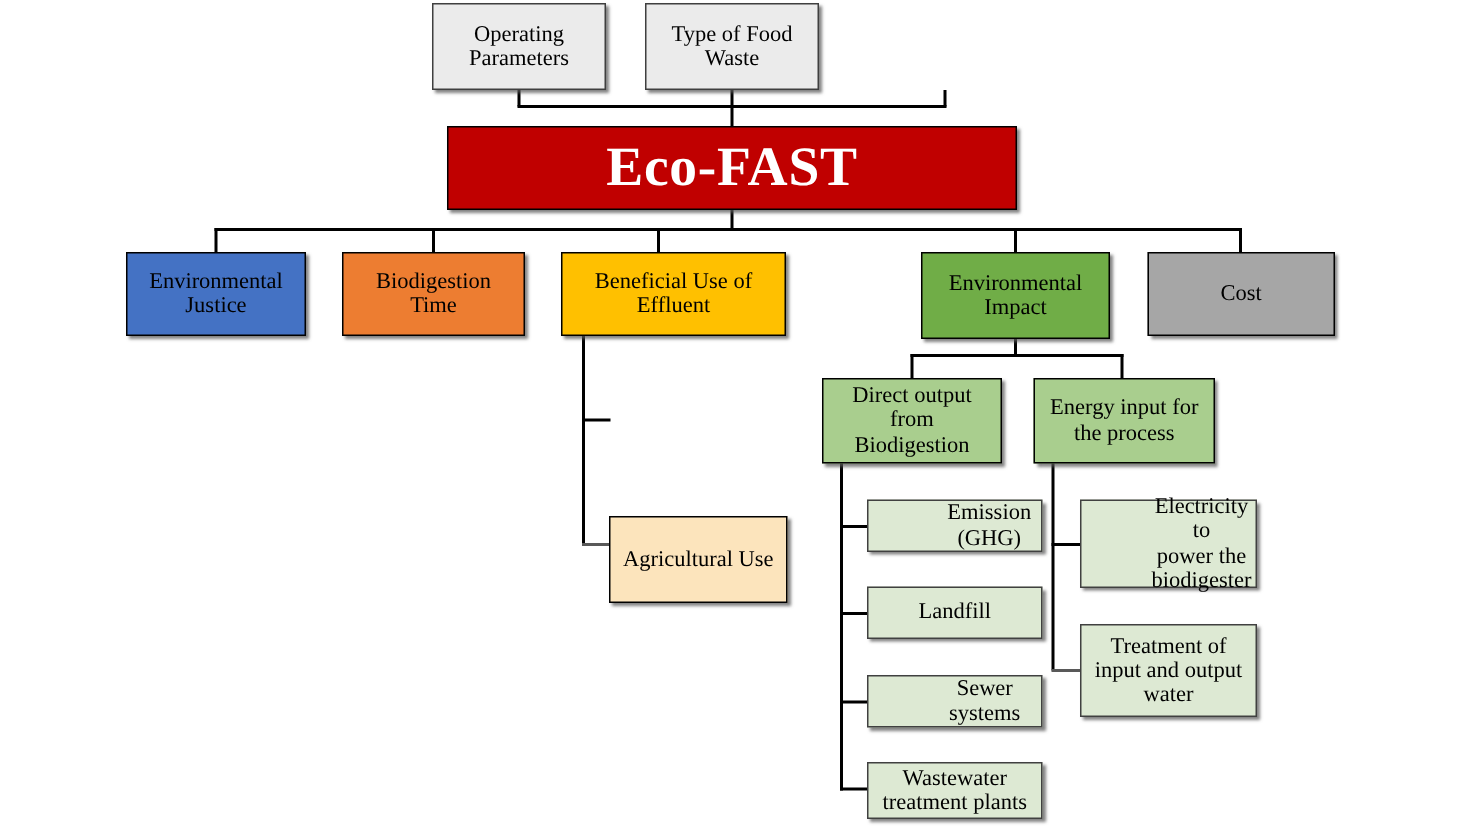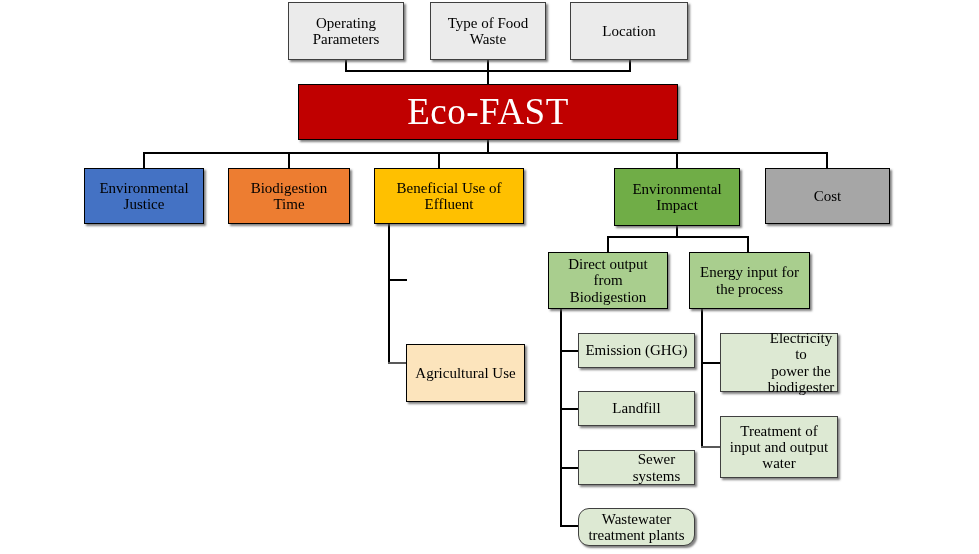--- a/index.html
+++ b/index.html
@@ -37,21 +37,21 @@
   .node-input {
     background: #EBEBEB;
     border: 1px solid #3F3F3F;
     font-size: 15px;
   }
   .node-root {
     background: #C00000;
     border: 1px solid #000000;
     color: #FFFFFF;
     font-size: 37px;
-    font-weight: normal;
+    font-weight: bold;
     letter-spacing: 0.5px;
   }
   .node-l1 {
     border: 1px solid #000000;
     font-size: 15px;
   }
   .node-l2 {
     border: 1px solid #000000;
     font-size: 15px;
   }
@@ -104,21 +104,20 @@
   <div class="conn" style="left:701px; top:308px; width:2px; height:139px;"></div>
   <div class="conn" style="left:701px; top:362px; width:20px; height:2px;"></div>
   <div class="conn gray" style="left:701px; top:446px; width:20px; height:2px;"></div>
 
   <div class="node node-input shadow" style="left:288px; top:2px; width:116px; height:58px;">Operating
 Parameters</div>
 
   <div class="node node-input shadow" style="left:430px; top:2px; width:116px; height:58px;">Type of Food
 Waste</div>
 
-  <div class="node node-input shadow" style="left:570px; top:2px; width:118px; height:58px;">Location</div>
 
   <div class="node node-root shadow" style="left:298px; top:84px; width:380px; height:56px;">Eco-FAST</div>
 
   <div class="node node-l1 shadow" style="left:84px; top:168px; width:120px; height:56px; background:#4472C4;">Environmental
 Justice</div>
 
   <div class="node node-l1 shadow" style="left:228px; top:168px; width:122px; height:56px; background:#ED7D31;">Biodigestion
 Time</div>
 
   <div class="node node-l1 shadow" style="left:374px; top:168px; width:150px; height:56px; background:#FFC000;">Beneficial Use of
@@ -132,27 +131,27 @@
 
   <div class="node node-l2 shadow" style="left:406px; top:344px; width:119px; height:58px; background:#FCE4BC;">Agricultural Use</div>
 
   <div class="node node-l2 shadow" style="left:548px; top:252px; width:120px; height:57px; background:#A9CE8E;">Direct output
 from
 Biodigestion</div>
 
   <div class="node node-l2 shadow" style="left:689px; top:252px; width:121px; height:57px; background:#A9CE8E;">Energy input for
 the process</div>
 
-  <div class="node node-l3 shadow" style="left:578px; top:333px; width:117px; height:35px; background:#DDE9D3;">Emission (GHG)</div>
+  <div class="node node-l3 shadow" style="left:578px; top:333px; width:117px; height:35px; background:#DDE9D3;padding-left:46px;">Emission (GHG)</div>
 
   <div class="node node-l3 shadow" style="left:578px; top:391px; width:117px; height:35px; background:#DDE9D3;">Landfill</div>
 
   <div class="node node-l3 shadow" style="left:578px; top:450px; width:117px; height:35px; background:#DDE9D3;padding-left:40px;">Sewer systems</div>
 
-  <div class="node node-l3 shadow" style="left:578px; top:508px; width:117px; height:38px; background:#DDE9D3;border-radius:11px;">Wastewater
+  <div class="node node-l3 shadow" style="left:578px; top:508px; width:117px; height:38px; background:#DDE9D3;">Wastewater
 treatment plants</div>
 
   <div class="node node-l3 shadow" style="left:720px; top:333px; width:118px; height:59px; background:#DDE9D3;padding-left:44px;">Electricity to
 power the
 biodigester</div>
 
   <div class="node node-l3 shadow" style="left:720px; top:416px; width:118px; height:62px; background:#DDE9D3;">Treatment of
 input and output
 water</div>
 

